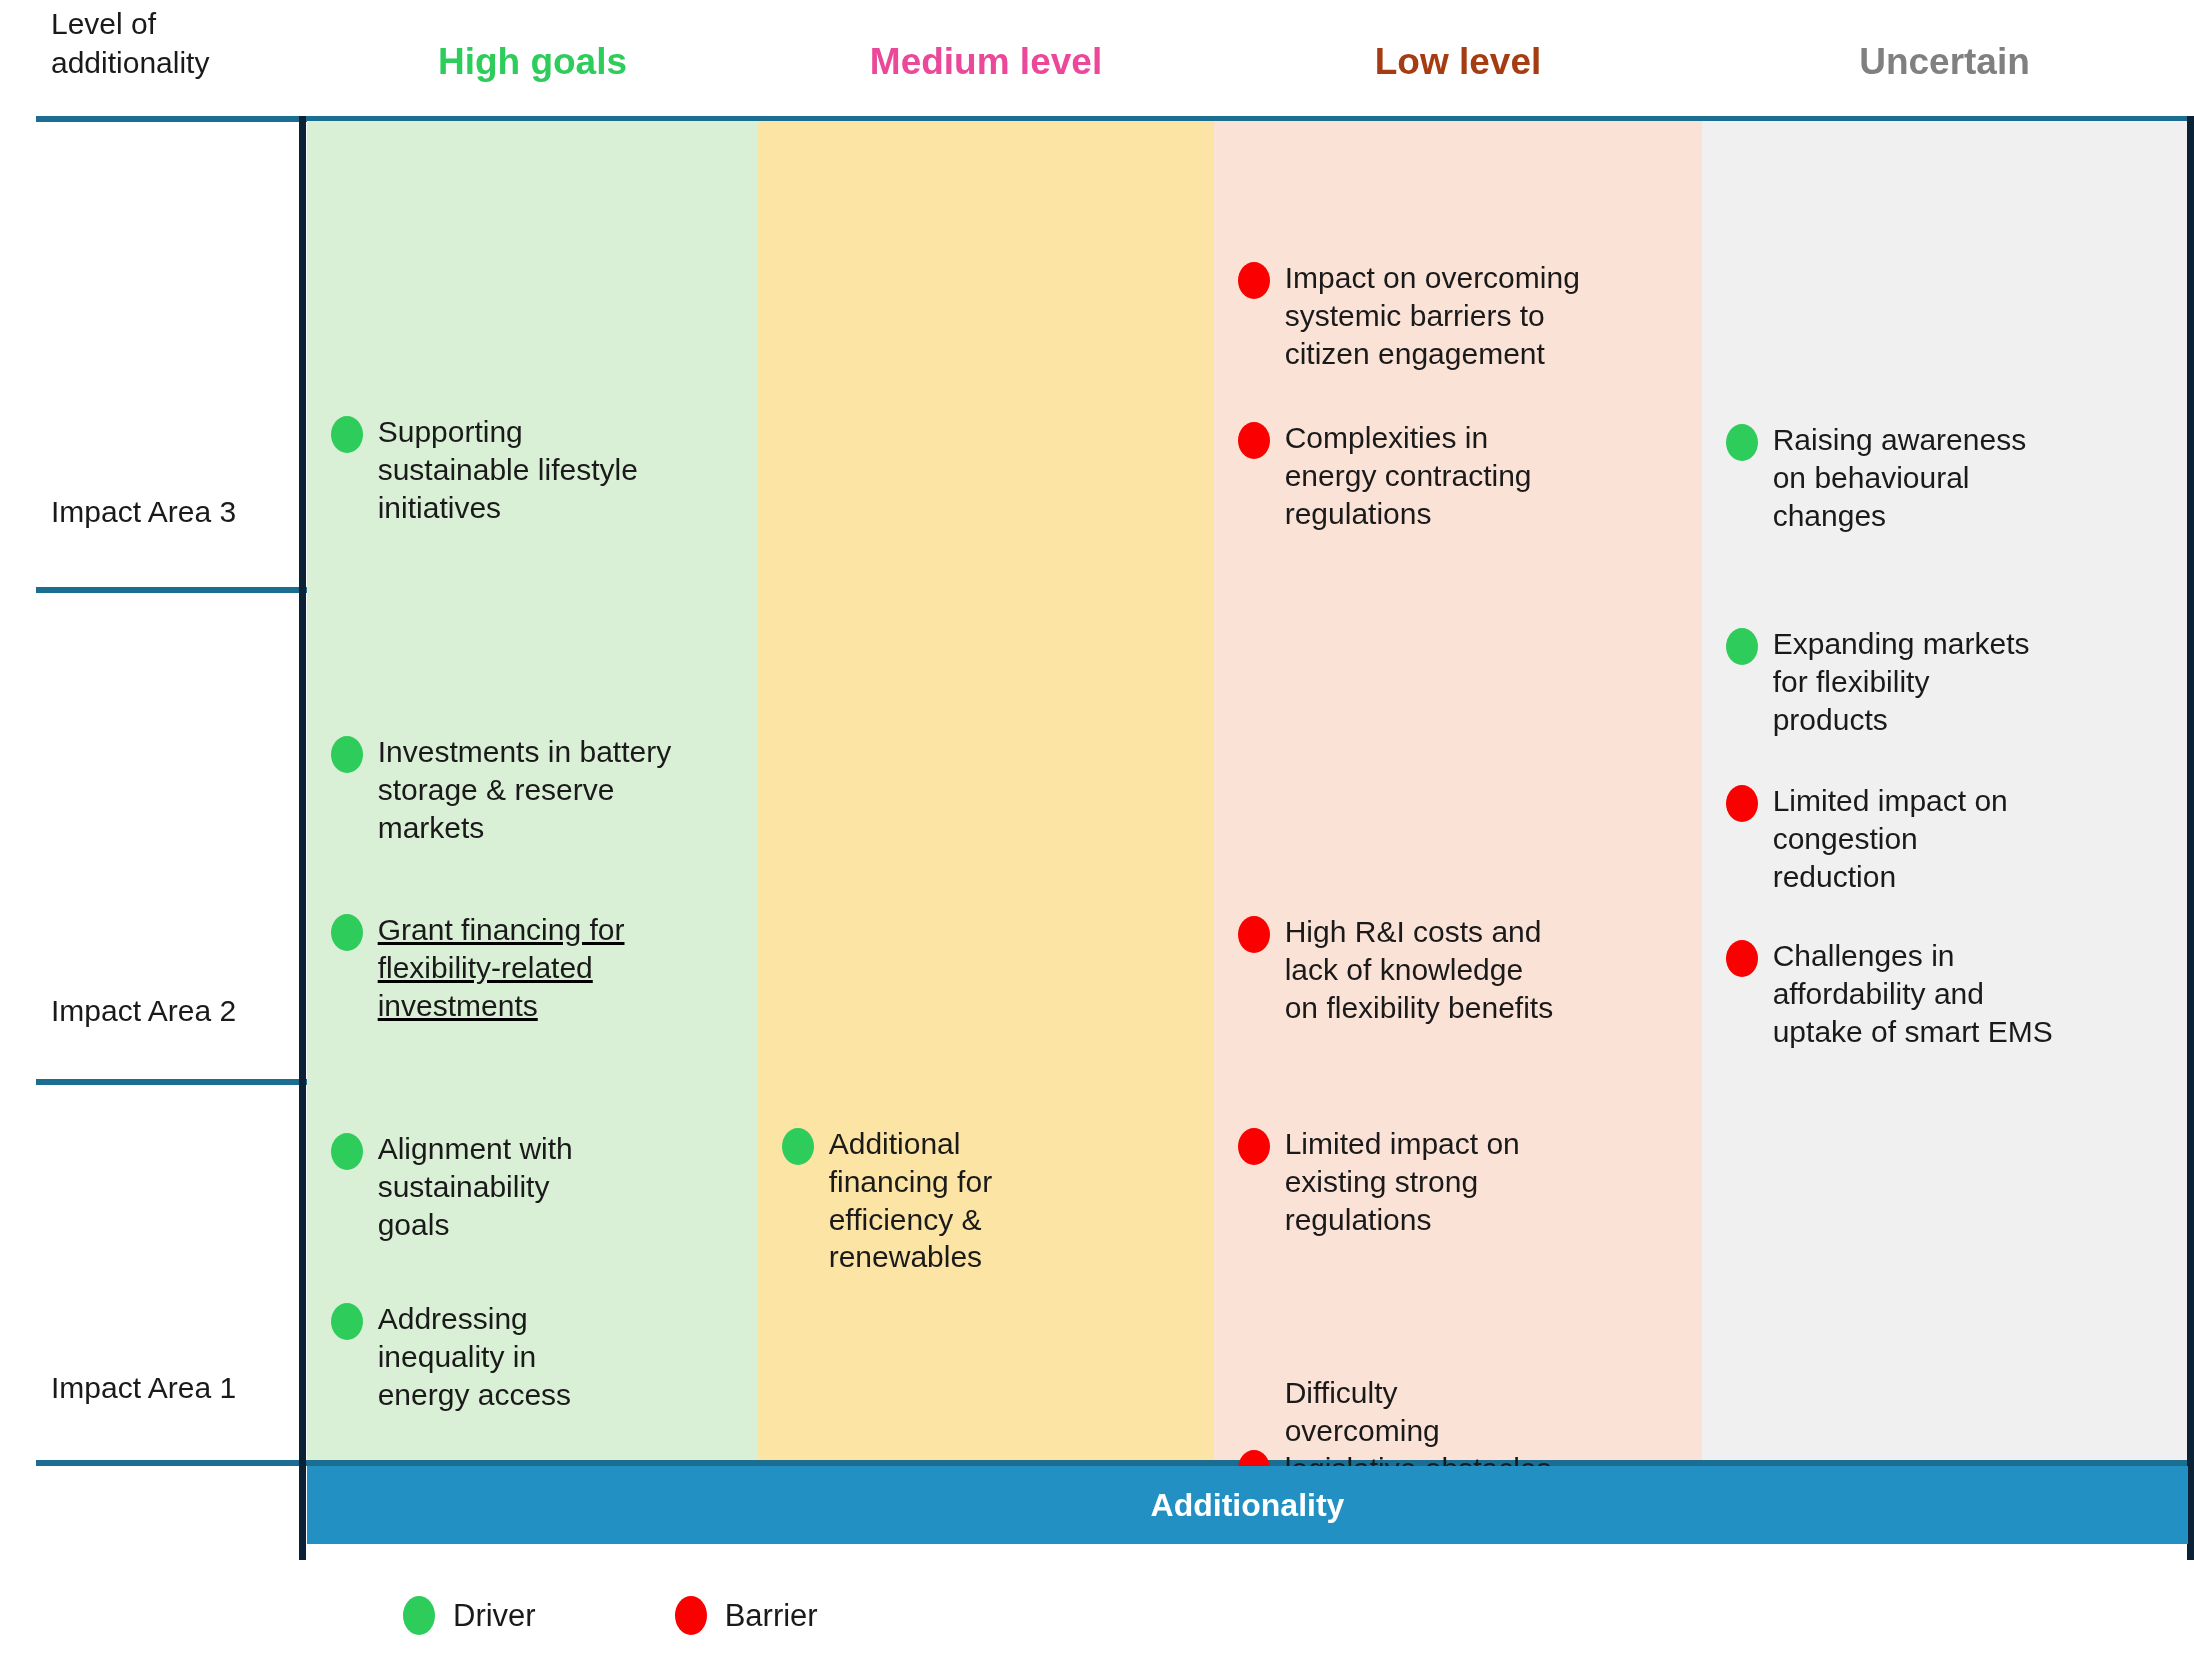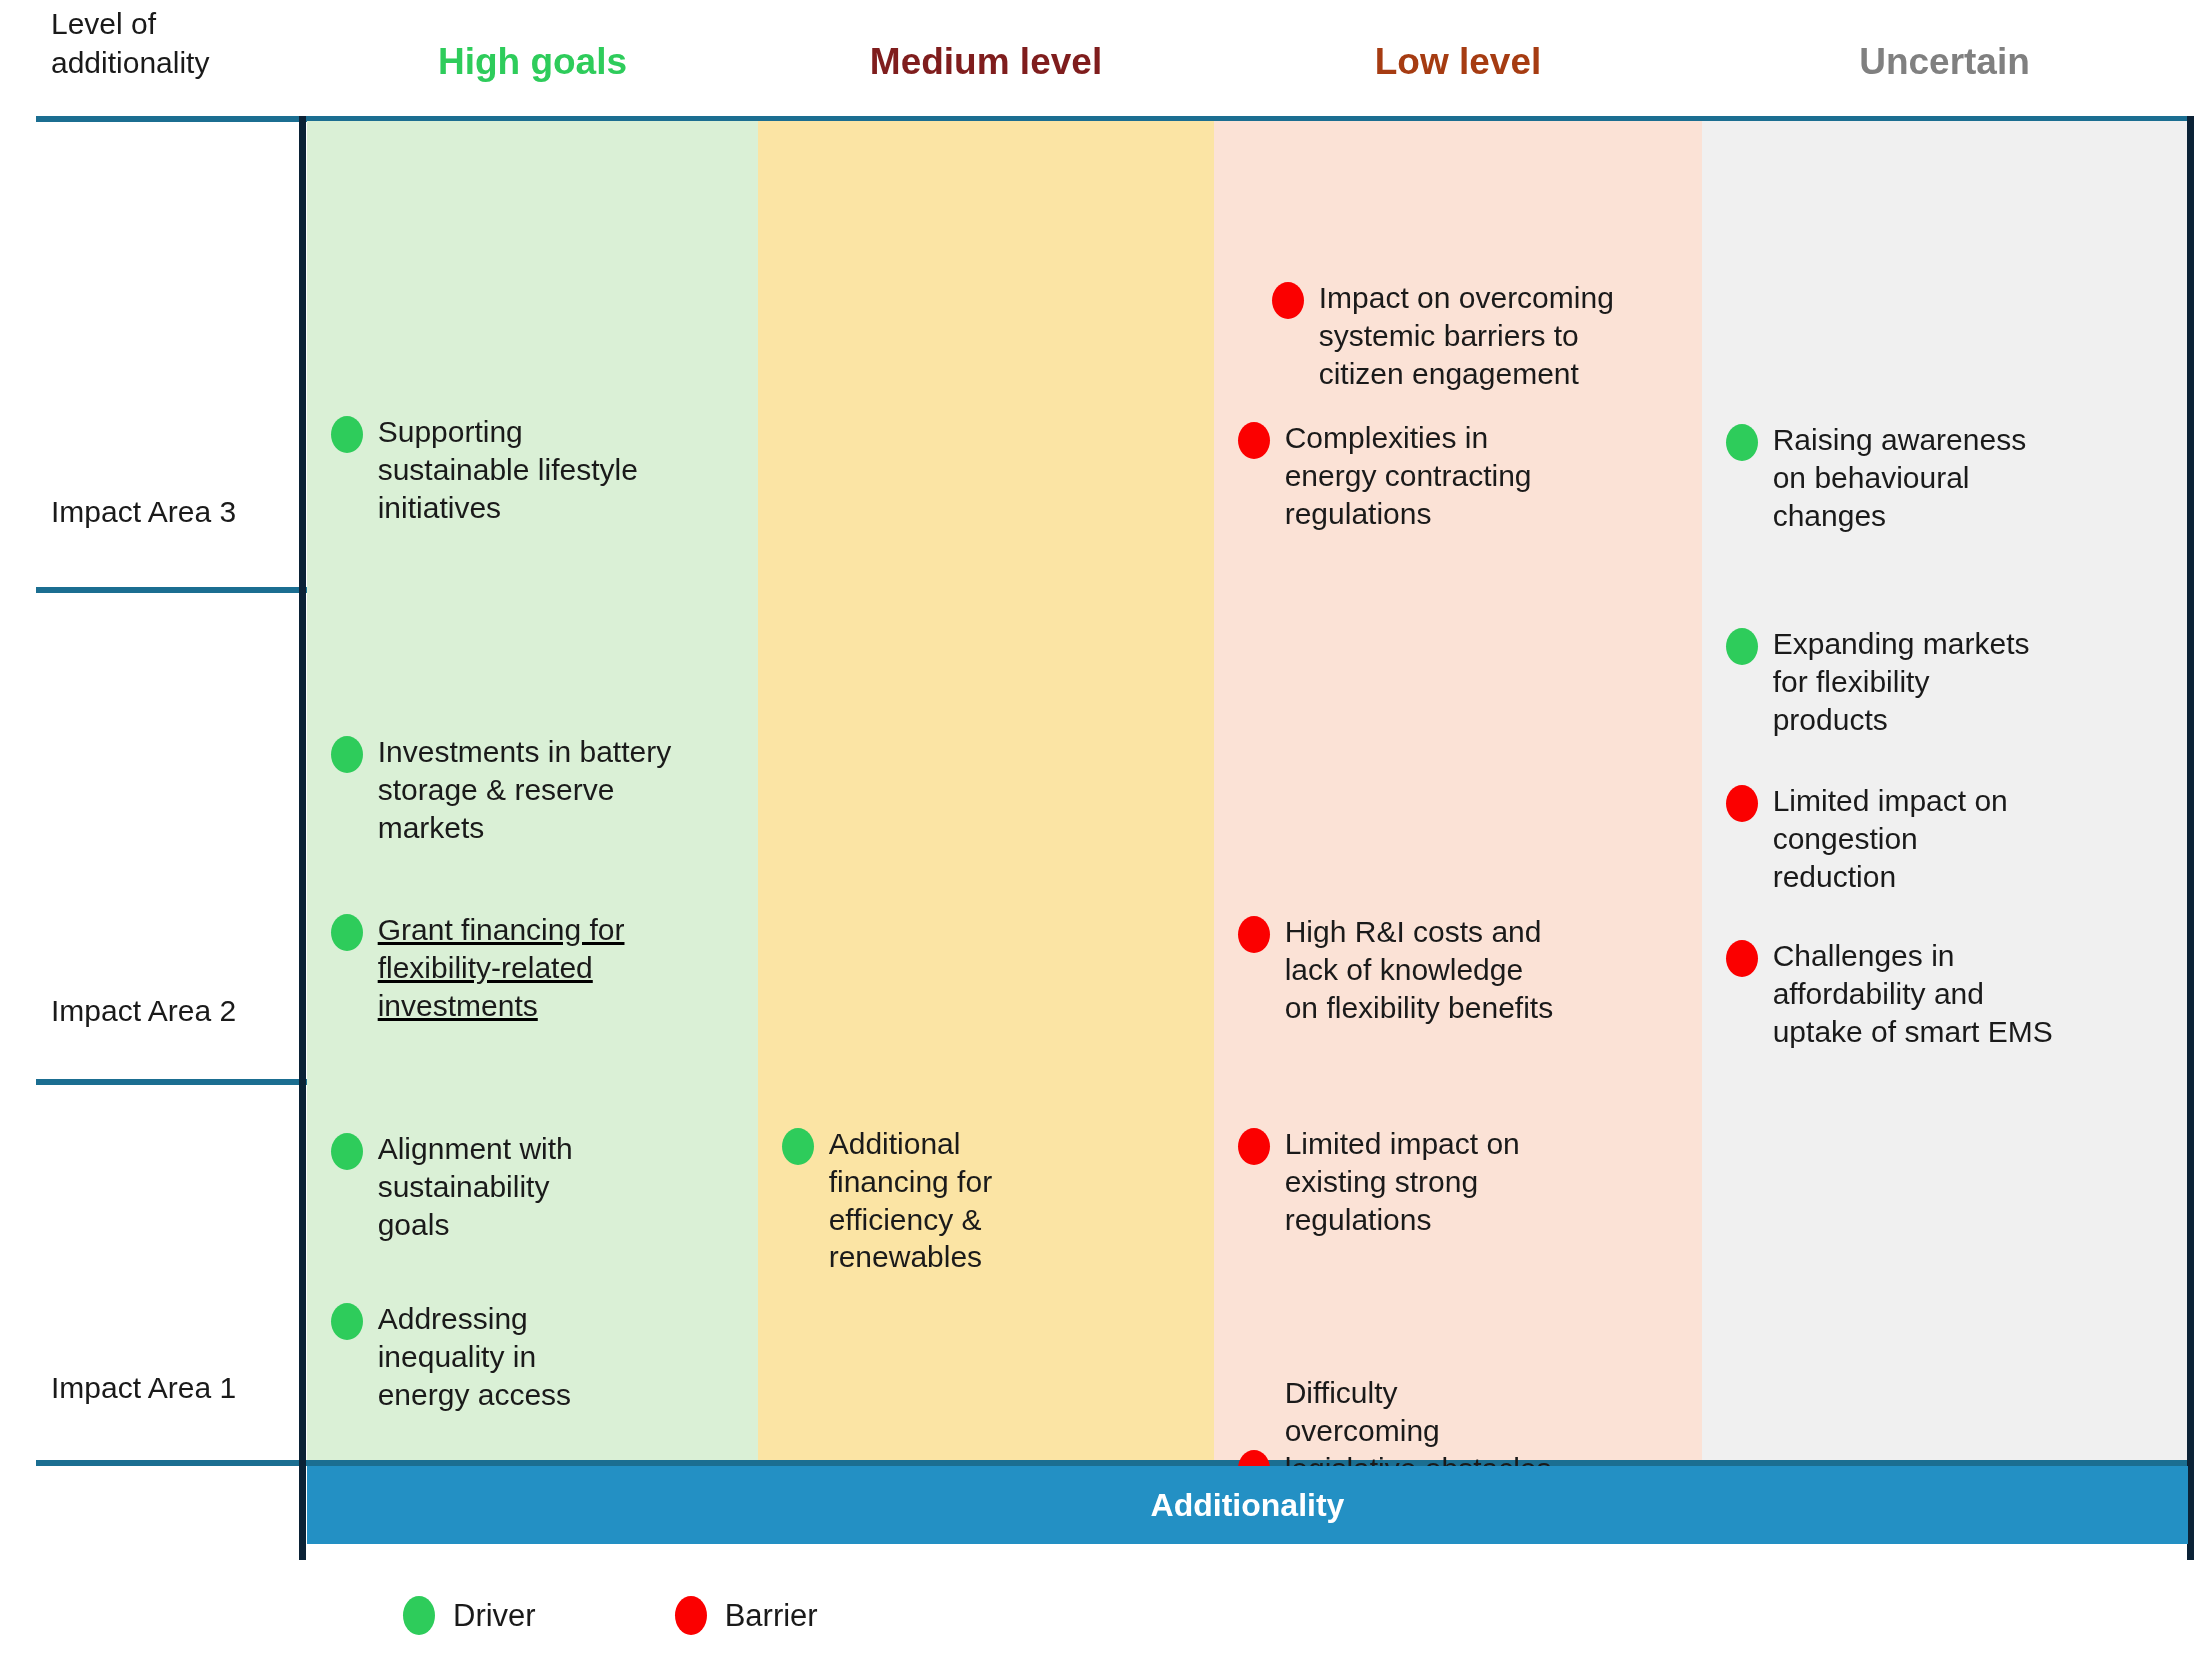--- a/index.html
+++ b/index.html
@@ -106,21 +106,21 @@
 </style>
 </head>
 <body>
 
 <div id="root">
 
   <div class="hdr-axis-label">Level of<br>additionality</div>
 
   <div id="col-headers">
       <div class="col-hdr" style="left: 307px; width: 451px; color: rgb(46, 204, 91);">High goals</div>
-      <div class="col-hdr" style="left: 758px; width: 456px; color: #7f1d1d;">Medium level</div>
+      <div class="col-hdr" style="left: 758px; width: 456px; color: #ec4899;">Medium level</div>
       <div class="col-hdr" style="left: 1214px; width: 488px; color: rgb(166, 60, 18);">Low level</div>
       <div class="col-hdr" style="left: 1702px; width: 485px; color: rgb(128, 128, 128);">Uncertain</div>
     </div>
 
   <div id="frame-lines">
       <div class="hline" style="left: 36px; top: 116px; width: 2152px; background: rgb(27, 110, 145);"></div>
       <div class="hline" style="left: 36px; top: 587px; width: 2152px; background: rgb(27, 110, 145);"></div>
       <div class="hline" style="left: 36px; top: 1079px; width: 2152px; background: rgb(27, 110, 145);"></div>
       <div class="hline" style="left: 36px; top: 1460px; width: 2152px; background: rgb(27, 110, 145);"></div>
       <div class="vline" style="left: 299px; top: 116px; height: 1444px; background: rgb(11, 34, 54);"></div>
@@ -149,21 +149,21 @@
       <div class="row-label" style="top: 495px;">Impact Area 3</div>
       <div class="row-label" style="top: 994px;">Impact Area 2</div>
       <div class="row-label" style="top: 1371px;">Impact Area 1</div>
     </div>
 
   <div id="items">
       <div class="item" style="left: 331px; top: 413px; width: 417px;">
         <span class="dot driver"></span>
         <span class="item-text">Supporting<br>sustainable lifestyle<br>initiatives</span>
       </div>
-      <div class="item" style="left: 1272px; top: 259px; width: 454px; margin-top: 20px;">
+      <div class="item" style="left: 1238px; top: 259px; width: 454px;">
         <span class="dot barrier"></span>
         <span class="item-text">Impact on overcoming<br>systemic barriers to<br>citizen engagement</span>
       </div>
       <div class="item" style="left: 1238px; top: 419px; width: 454px;">
         <span class="dot barrier"></span>
         <span class="item-text">Complexities in<br>energy contracting<br>regulations</span>
       </div>
       <div class="item" style="left: 1726px; top: 421px; width: 451px;">
         <span class="dot driver"></span>
         <span class="item-text">Raising awareness<br>on behavioural<br>changes</span>

